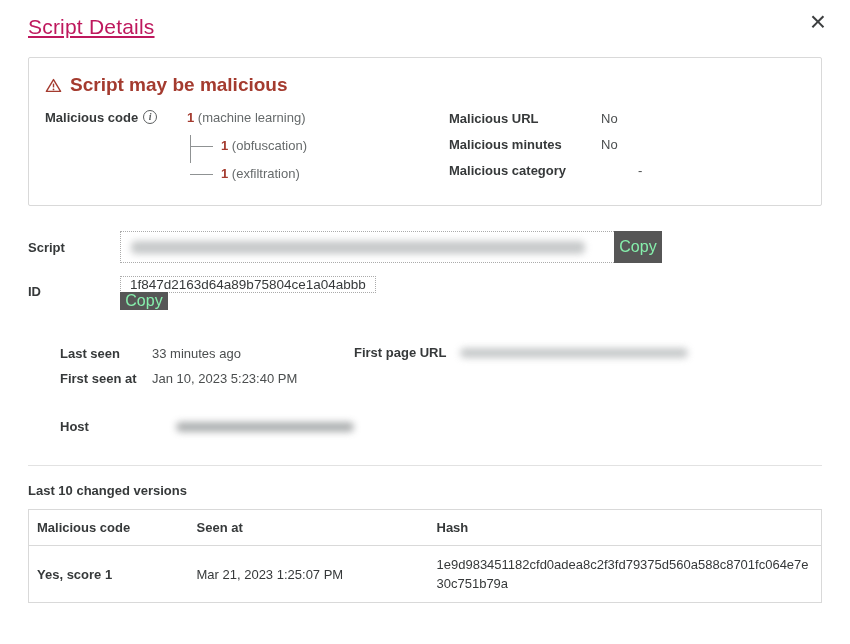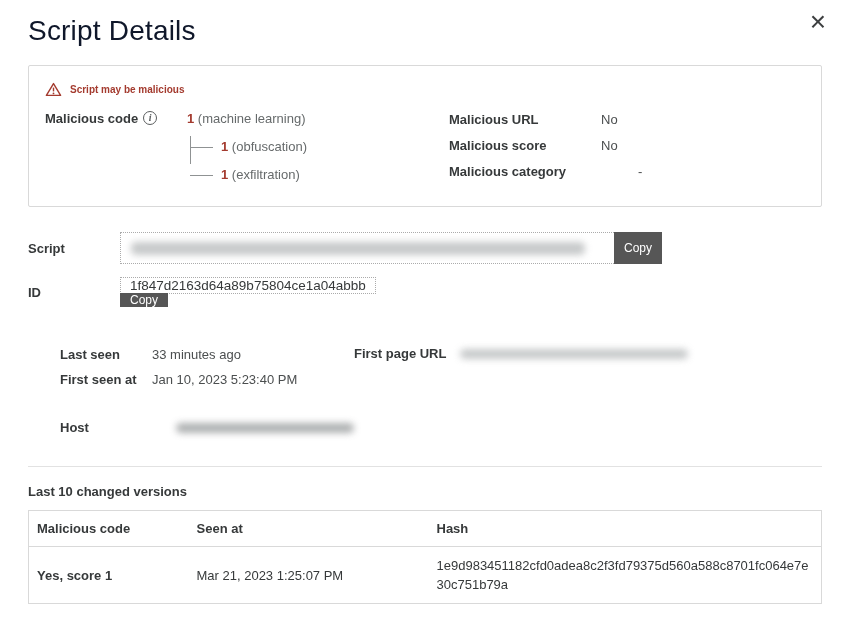--- a/index.html
+++ b/index.html
@@ -3,28 +3,28 @@
 <meta charset="utf-8">
 <style>
   * { box-sizing: border-box; margin: 0; padding: 0; }
   html, body { width: 850px; height: 644px; background: #ffffff; overflow: hidden; }
   body { font-family: "Liberation Sans", sans-serif; color: #36393a; font-size: 13px; }
 
   .modal { position: relative; width: 850px; height: 644px; padding: 0 24px; }
 
   
   .hdr { position: relative; padding-top: 15px; }
-  .hdr h1 { font-size: 28px; font-weight: 400; color: #0f172a; letter-spacing: 0.2px; padding-left: 4px; }
+  .hdr h1 { font-size: 21px; font-weight: 400; color: #be185d; letter-spacing: 0.2px; padding-left: 4px; text-decoration: underline; }
   .close-btn { position: absolute; top: 2px; right: -6px; background: none; border: none;
                font-size: 28px; font-weight: 300; color: #3d3f40; cursor: pointer; line-height: 1; padding: 6px; }
 
   
   .warn-panel { margin: 18px 0 0 4px; width: 794px; border: 1px solid #d9d9d9; border-radius: 2px;
                 padding: 16px 16px 18px 16px; }
-  .warn-title { display: flex; align-items: center; gap: 8px; font-size: 10px; font-weight: 700; color: var(--danger); }
+  .warn-title { display: flex; align-items: center; gap: 8px; font-size: 19px; font-weight: 700; color: var(--danger); }
   .warn-title svg { display: block; }
   .warn-content { display: flex; margin-top: 13px; }
   .warn-left { display: flex; width: 404px; }
   .warn-label { width: 142px; font-weight: 700; color: #36393a; display: flex; align-items: flex-start; gap: 5px; line-height: 18px; }
   .info-icon { display: inline-flex; align-items: center; justify-content: center; width: 14px; height: 14px;
                border: 1px solid #5a5d5e; border-radius: 50%; font-size: 10px; font-style: italic;
                font-family: "Liberation Serif", serif; color: #5a5d5e; margin-top: 1px; cursor: pointer; }
   .tree { line-height: 18px; }
   .red-num { color: var(--danger); font-weight: 700; }
   .gray-txt { color: #666a6b; }
@@ -40,21 +40,21 @@
   .kv-value { color: #4b4e4f; }
 
   
   .field-row { display: flex; align-items: center; margin-left: 4px; }
   .field-row.script { margin-top: 25px; }
   .field-row.id { margin-top: 13px; }
   .field-label { width: 92px; font-weight: 700; }
   .script-box { display: flex; align-items: stretch; width: 542px; height: 32px; border: 1px dotted #ababab; }
   .script-blur { flex: 1; display: flex; align-items: center; padding: 0 10px; overflow: hidden; }
   .copy-btn { display: flex; align-items: center; justify-content: center; width: 48px;
-              background: var(--copybg); color: #ffffff; border: none; font-size: 12px;
+              background: var(--copybg); color: #86efac; border: none; font-size: 16px;
               font-family: "Liberation Sans", sans-serif; cursor: pointer; }
   .script-box .copy-btn { margin: -1px -1px -1px 0; }
   .id-wrap { display: flex; align-items: stretch; height: 30px; flex-direction: column; }
   .id-box { display: flex; align-items: center; border: 1px dotted #ababab; background: #fff;
             padding: 0 9px; font-size: 13.5px; color: #36393a; }
   .id-wrap .copy-btn { margin: -1px 0; }
 
   
   .blur-bar { height: 10px; border-radius: 5px; background: #b9bcbd; filter: blur(3.5px); opacity: 0.8; }
   .blur-bar.dark { background: #9a9d9e; }
@@ -132,21 +132,21 @@
             </div>
           </div>
         </div>
       </div>
       <div class="warn-right">
         <div class="kv-row">
           <span class="kv-label">Malicious URL</span>
           <span class="kv-value">No</span>
         </div>
         <div class="kv-row">
-          <span class="kv-label">Malicious score</span>
+          <span class="kv-label">Malicious minutes</span>
           <span class="kv-value">No</span>
         </div>
         <div class="kv-row">
           <span class="kv-label">Malicious category</span>
           <span class="kv-value">-</span>
         </div>
       </div>
     </div>
   </div>
 

